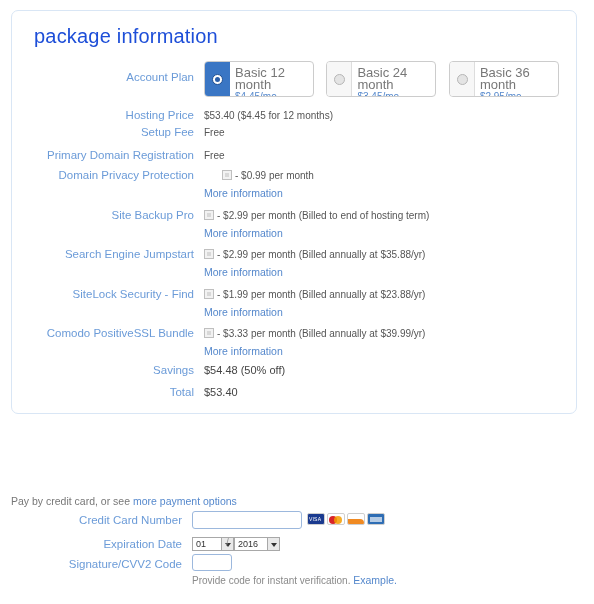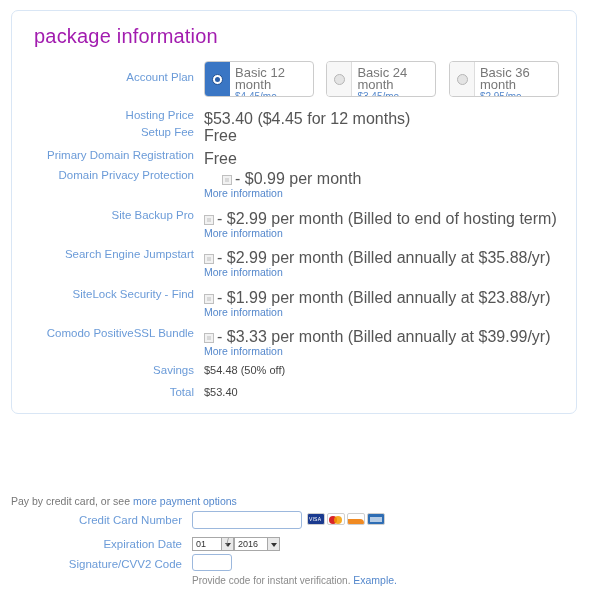--- a/index.html
+++ b/index.html
@@ -15,39 +15,39 @@
   .card {
     position: absolute;
     left: 11px; top: 10px;
     width: 566px; height: 404px;
     border: 1px solid #d9e6f5;
     border-radius: 7px;
     background: #ffffff;
     box-sizing: border-box;
   }
   .section-title {
-    color: #a21caf;
+    color: #1d4ed8;
     font-size: 20px;
     font-weight: 400;
     letter-spacing: .2px;
   }
   .card .section-title { position: absolute; left: 22px; top: 14px; }
   .lbl {
     position: absolute;
     left: 0; width: 182px;
     text-align: right;
     color: #6b9bd8;
     font-size: 11.5px;
     white-space: nowrap;
   }
   .val {
     position: absolute;
     left: 192px;
     color: #555555;
-    font-size: 16px;
+    font-size: 10px;
     white-space: nowrap;
   }
   .val-strong { color: #444; }
   .link {
     color: #5588cc;
     text-decoration: none;
     font-size: 10.5px;
     cursor: pointer;
   }
   .more-info { position: absolute; left: 192px; }

